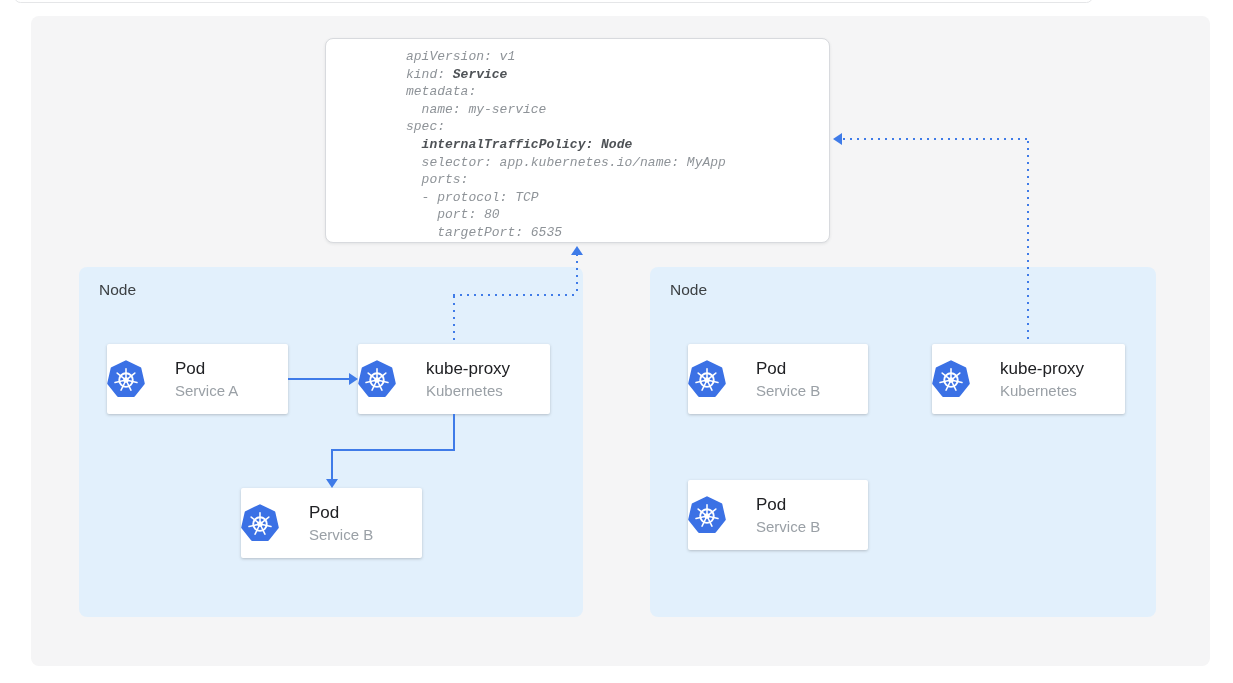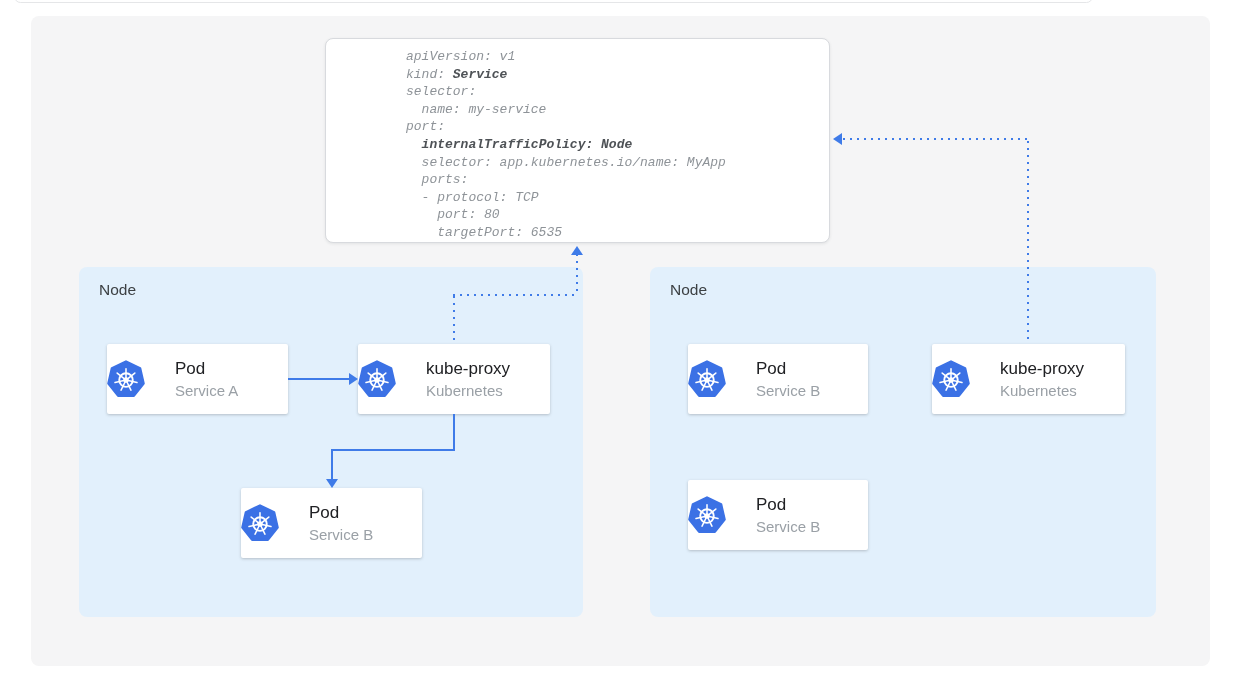--- a/index.html
+++ b/index.html
@@ -89,23 +89,23 @@
 <div class="page">
 
   <div class="sheet-edge"></div>
 
   <div class="canvas"></div>
 
   <div class="yaml-card">
     <div>
         <div class="code-line"><span>apiVersion: v1</span></div>
         <div class="code-line"><span>kind: </span><span class="b">Service</span></div>
-        <div class="code-line"><span>selector:</span></div>
+        <div class="code-line"><span>metadata:</span></div>
         <div class="code-line"><span>  name: my-service</span></div>
-        <div class="code-line"><span>port:</span></div>
+        <div class="code-line"><span>spec:</span></div>
         <div class="code-line"><span>  </span><span class="b">internalTrafficPolicy: Node</span></div>
         <div class="code-line"><span>  selector: app.kubernetes.io/name: MyApp</span></div>
         <div class="code-line"><span>  ports:</span></div>
         <div class="code-line"><span>  - protocol: TCP</span></div>
         <div class="code-line"><span>    port: 80</span></div>
         <div class="code-line"><span>    targetPort: 6535</span></div>
       </div>
   </div>
 
   <div class="node node-left">

